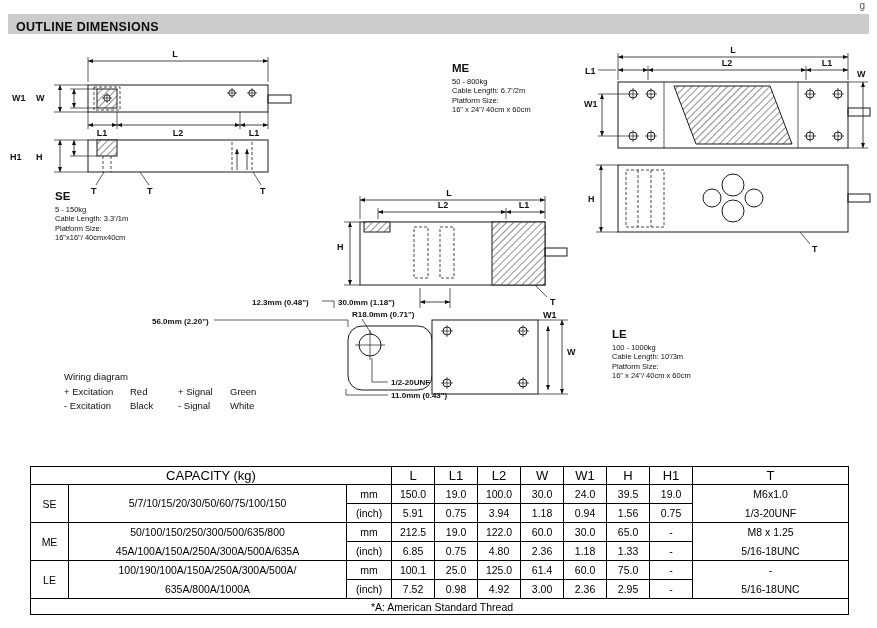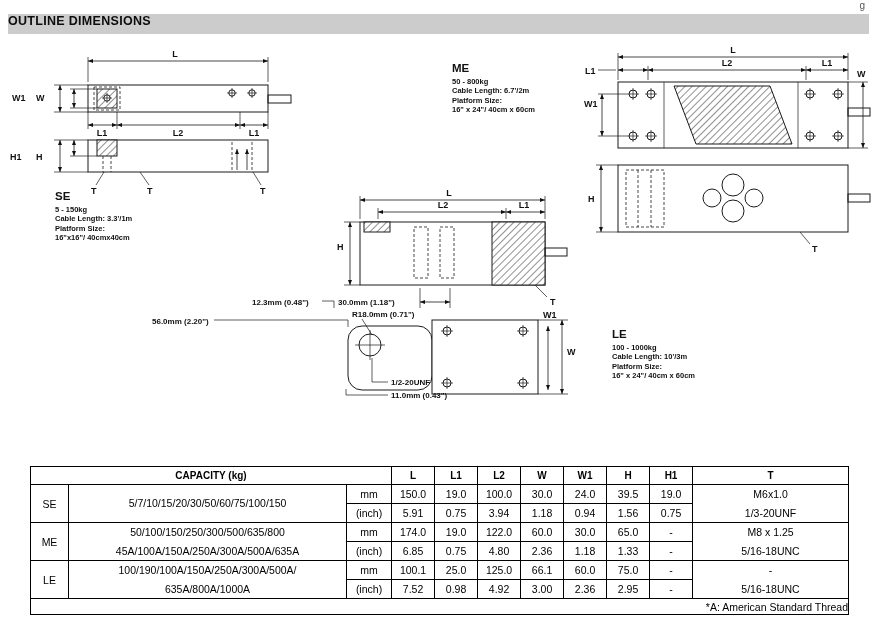--- a/index.html
+++ b/index.html
@@ -1,50 +1,50 @@
 <!DOCTYPE html>
 <html><head>
 <meta charset="utf-8">
 <style>
   *{box-sizing:border-box;margin:0;padding:0}
   html,body{background:#fff}
   .page{position:relative;width:877px;height:628px;background:#fff;overflow:hidden;
         font-family:"Liberation Sans","DejaVu Sans",sans-serif;color:#111}
   .corner-frag{position:absolute;top:0;right:12px;font-size:10px;color:#555}
   .section-header{position:absolute;left:8px;top:14px;width:861px;height:20px;background:#ccc;
-        display:flex;align-items:flex-start;padding-left:0}
+        display:flex;align-items:flex-end;padding-left:8px}
   .section-header span{font-weight:bold;font-size:12.5px;letter-spacing:.3px;color:#0d0d0d}
   
   .drawings{position:absolute;left:0;top:0}
   .drawings .ol{fill:none;stroke:#1a1a1a;stroke-width:1}
   .drawings .fl{fill:#fff;stroke:#1a1a1a;stroke-width:1}
   .drawings .ht{fill:url(#hatch);stroke:#1a1a1a;stroke-width:1}
   .drawings .dim{fill:none;stroke:#1a1a1a;stroke-width:.8}
   .drawings .ext{fill:none;stroke:#1a1a1a;stroke-width:.7}
   .drawings .dash{fill:none;stroke:#1a1a1a;stroke-width:.8;stroke-dasharray:3 2}
   .drawings text{font:bold 9px "Liberation Sans","DejaVu Sans",sans-serif;fill:#111;stroke:none}
   .drawings text.co{font-size:8px}
   
   .model-block{position:absolute;line-height:9.5px}
   .model-block .mname{font-weight:bold;font-size:11.5px;margin-bottom:3px}
-  .model-block .mline{font-weight:bold;font-size:7.5px}
+  .model-block .mline{font-weight:normal;font-size:7.5px}
   .se-block{left:55px;top:192px}
   .me-block{left:452px;top:64px}
   .le-block{left:612px;top:330px}
   
   .wiring{position:absolute;left:64px;top:371px;font-size:9.5px}
   .wiring .wtitle{margin-bottom:4px}
   .wiring-grid{display:grid;grid-template-columns:66px 48px 52px 44px;row-gap:3px}
   
   .dims-table{position:absolute;left:30px;top:466px;width:818px;border-collapse:collapse;
         table-layout:fixed;font-size:10.5px;color:#000}
   .dims-table th,.dims-table td{border:1px solid #000;text-align:center;padding:0;height:18px;overflow:hidden}
-  .dims-table th{font-weight:bold;font-size:10px}
+  .dims-table th{font-weight:normal;font-size:13px}
   .dims-table .two-line div{line-height:18.5px}
-  .dims-table td.footnote{text-align:right;padding-left:5px;height:16px}
+  .dims-table td.footnote{text-align:center;padding-left:5px;height:16px}
 </style>
 </head>
 <body>
 
 <div class="page">
 
   <div class="corner-frag">g</div>
 
   <div class="section-header">
     <span>OUTLINE DIMENSIONS</span>
@@ -267,20 +267,33 @@
   </div>
 
   <div class="model-block le-block">
     <div class="mname">LE</div>
     <div class="mline">100 - 1000kg</div>
     <div class="mline">Cable Length: 10'/3m</div>
     <div class="mline">Platform Size:</div>
     <div class="mline">16" x 24"/ 40cm x 60cm</div>
   </div>
 
+  <div class="wiring">
+    <div class="wtitle">Wiring diagram</div>
+    <div class="wiring-grid">
+      <span>+ Excitation</span>
+      <span>Red</span>
+      <span>+ Signal</span>
+      <span>Green</span>
+      <span>- Excitation</span>
+      <span>Black</span>
+      <span>- Signal</span>
+      <span>White</span>
+    </div>
+  </div>
 
   <table class="dims-table">
     <colgroup>
       <col style="width:38px">
         <col style="width:278px">
         <col style="width:45px">
       <col style="width:43px">
         <col style="width:43px">
         <col style="width:43px">
         <col style="width:43px">
@@ -334,21 +347,21 @@
         <td>0.75</td>
       </tr>
 
       <tr>
         <td rowspan="2">ME</td>
         <td rowspan="2" class="two-line">
           <div>50/100/150/250/300/500/635/800</div>
           <div>45A/100A/150A/250A/300A/500A/635A</div>
         </td>
         <td class="unit">mm</td>
-        <td>174.0</td>
+        <td>212.5</td>
         <td>19.0</td>
         <td>122.0</td>
         <td>60.0</td>
         <td>30.0</td>
         <td>65.0</td>
         <td>-</td>
         <td rowspan="2" class="two-line">
           <div>M8 x 1.25</div>
           <div>5/16-18UNC</div>
         </td>
@@ -367,21 +380,21 @@
       <tr>
         <td rowspan="2">LE</td>
         <td rowspan="2" class="two-line">
           <div>100/190/100A/150A/250A/300A/500A/</div>
           <div>635A/800A/1000A</div>
         </td>
         <td class="unit">mm</td>
         <td>100.1</td>
         <td>25.0</td>
         <td>125.0</td>
-        <td>66.1</td>
+        <td>61.4</td>
         <td>60.0</td>
         <td>75.0</td>
         <td>-</td>
         <td rowspan="2" class="two-line">
           <div>-</div>
           <div>5/16-18UNC</div>
         </td>
       </tr>
       <tr>
         <td class="unit">(inch)</td>

